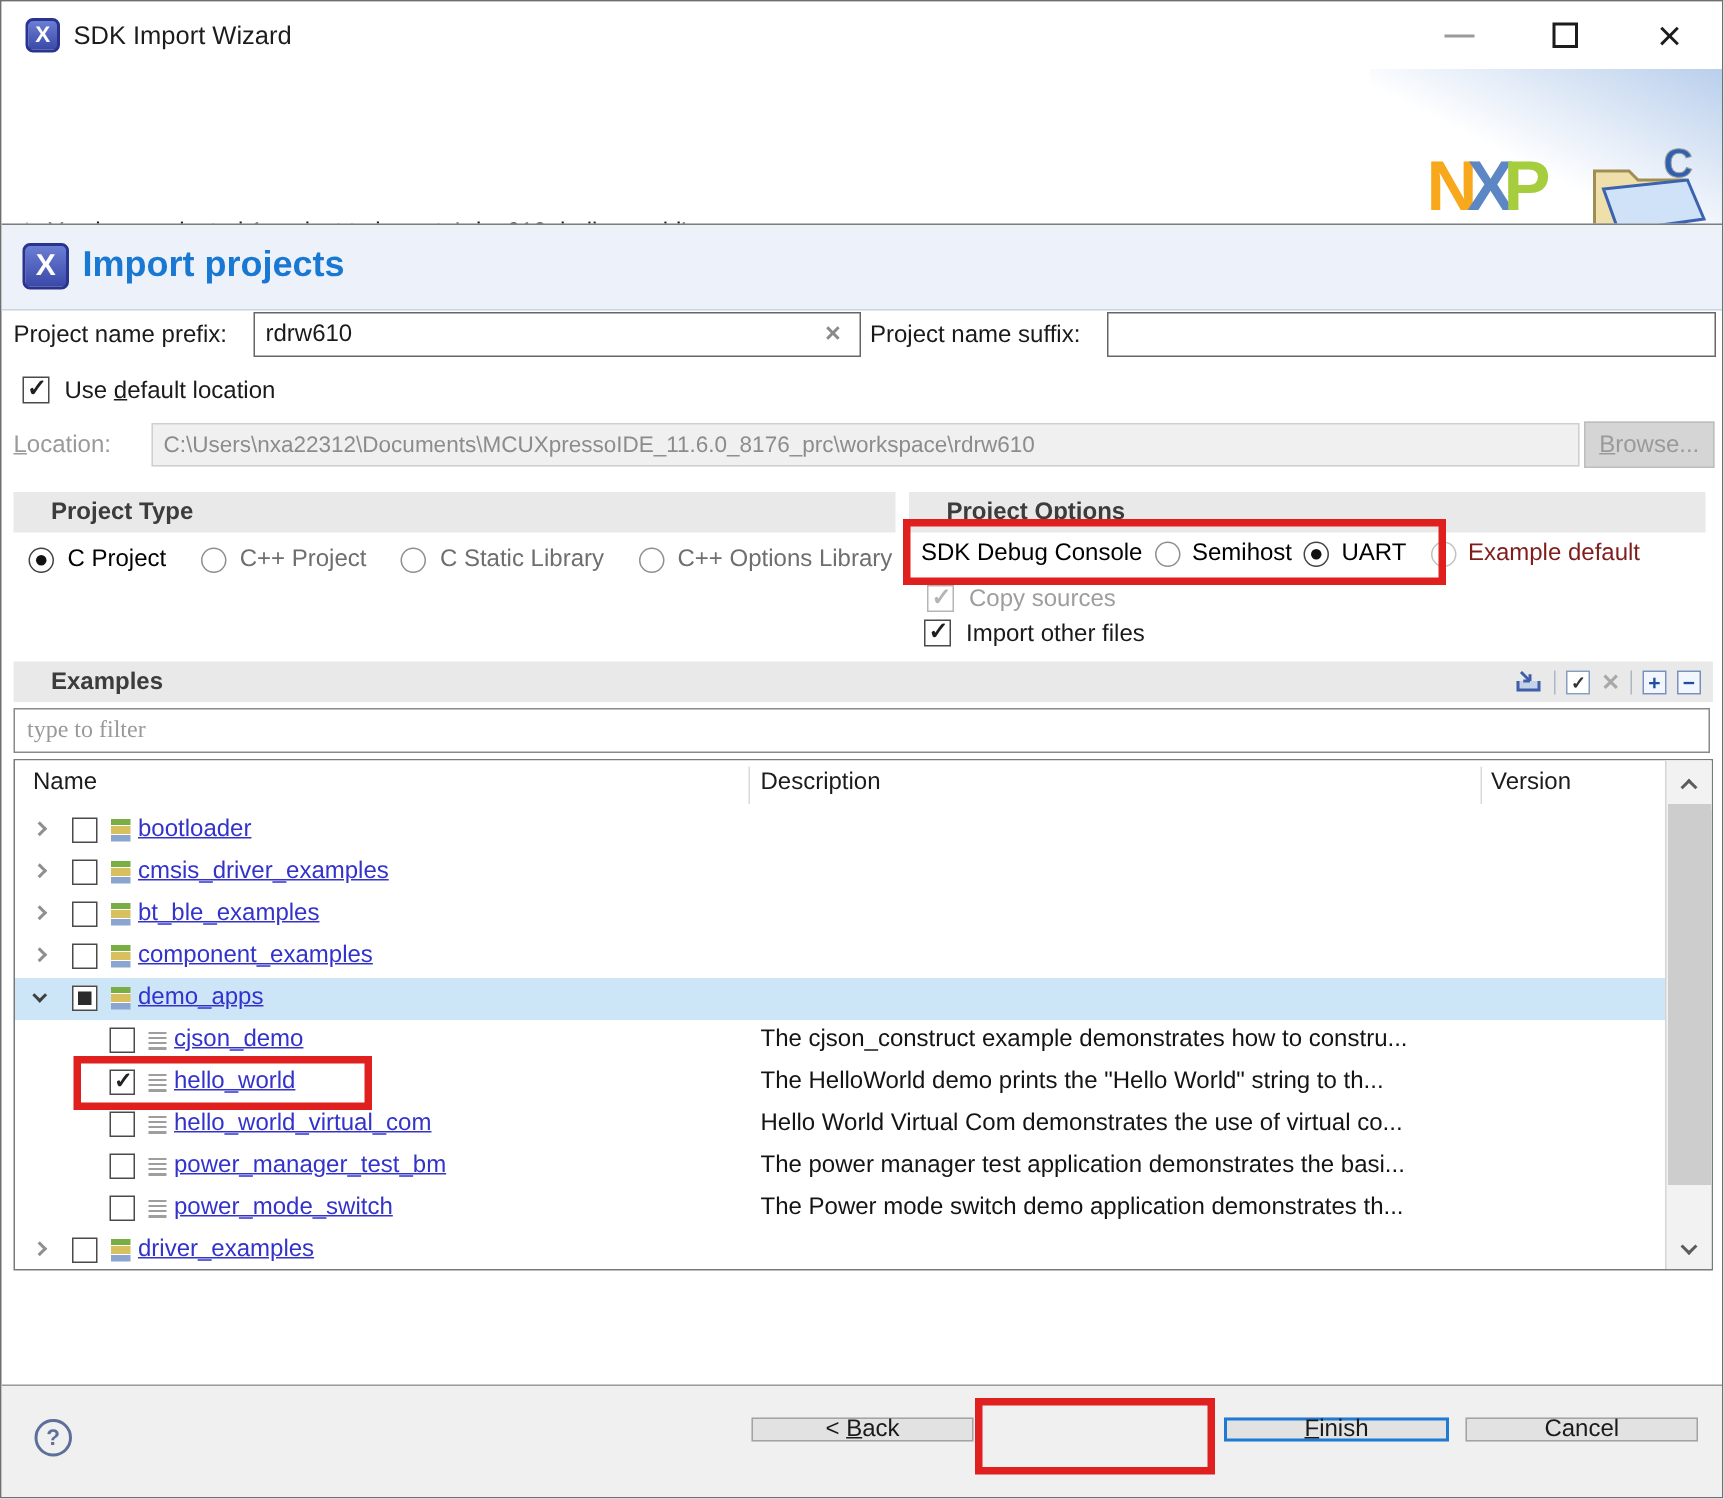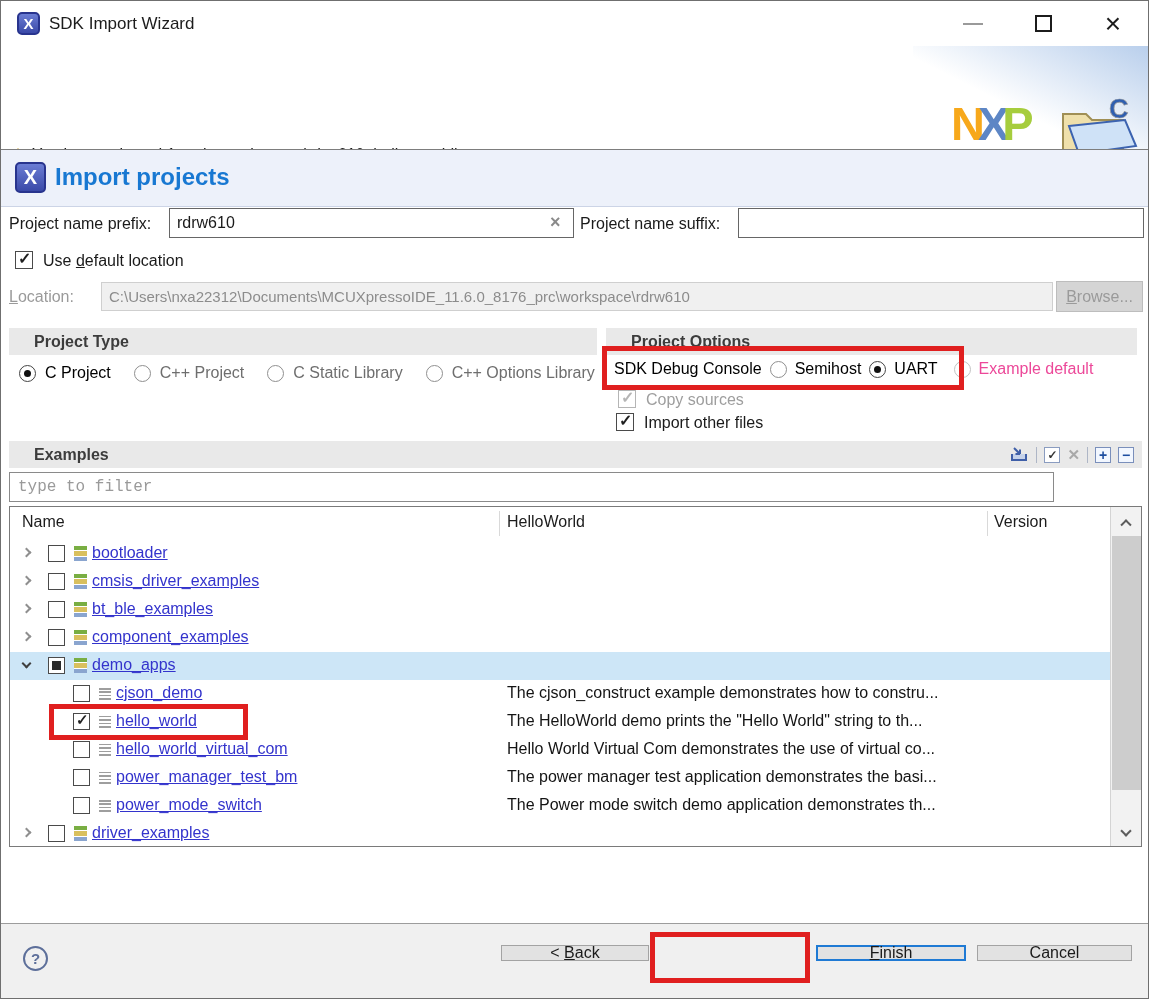--- a/index.html
+++ b/index.html
@@ -86,22 +86,22 @@
   
   .ex-tools { position:absolute; right:8px; top:0; height:27px; display:flex; align-items:center; gap:7px; }
   .tsep { width:1px; height:16px; background:#aeb6c6; }
   .tool { display:flex; align-items:center; justify-content:center; position:relative; }
   .tool-box { width:16px; height:16px; border:1px solid #8a9cc0; background:#fff; font-size:12px; color:#333;
     font-weight:bold; display:flex; align-items:center; justify-content:center; }
   .tool-x { font-size:15px; font-weight:bold; color:#a8a8a8; }
   .tool-pm { width:16px; height:16px; border:1px solid #7a8fbb; background:#f2f7ff; color:#1d4ea0;
     font-size:14px; font-weight:bold; display:flex; align-items:center; justify-content:center; line-height:0; }
 
-  .filter { position:absolute; left:8px; top:471px; width:1045px; height:30px; border:1px solid #8a8a8a;
-    font-size:16px; padding:0 8px; color:#a16207; font-family:Liberation Mono, monospace; }
+  .filter { position:absolute; left:8px; top:471px; width:1131px; height:30px; border:1px solid #8a8a8a;
+    font-size:16px; padding:0 8px; color:#a16207; font-family:Liberation Serif, serif; }
   .filter::placeholder { color:#9a9a9a; opacity:1; }
 
   
   .table { position:absolute; left:8px; top:505px; width:1133px; height:341px; border:1px solid #7a7a7a; background:#fff; }
   .thead { position:absolute; top:0; left:0; width:100%; height:33px; background:#fff; }
   .th { position:absolute; top:6px; font-size:16px; color:#1c1c1c; }
   .th-name { left:12px; } .th-desc { left:497px; } .th-ver { left:984px; }
   .hsep { position:absolute; top:4px; width:1px; height:25px; background:#d9d9d9; }
   .hsep1 { left:489px; } .hsep2 { left:977px; }
   .rows { position:absolute; top:33px; left:0; width:1100px; }
@@ -224,21 +224,21 @@
     <span>Project Options</span>
   </div>
   <div class="po-row1">
     <span>SDK Debug Console</span>
     <span class="radio"></span>
     <span>Semihost</span>
     <span class="radio sel"></span>
     <span>UART</span>
     <span class="gap"></span>
     <span class="radio dis"></span>
-    <span class="dimtext" style="color:#ec4899">Example default</span>
+    <span class="dimtext" style="color:#7f1d1d">Example default</span>
   </div>
   <div class="cbx checked dis cb-copy"></div>
   <div class="lbl lbl-copy">Copy sources</div>
   <div class="cbx checked cb-import"></div>
   <div class="lbl lbl-import">Import other files</div>
 
   <div class="band ex-band">
     <span>Examples</span>
     <div class="ex-tools">
       <svg class="tool" width="20" height="17" viewBox="0 0 20 17">
@@ -253,21 +253,21 @@
       <span class="tool tool-pm">+</span>
       <span class="tool tool-pm">−</span>
     </div>
   </div>
   <input class="filter" type="text" placeholder="type to filter" style="">
 
   <div class="table">
     <div class="thead">
       <div class="th th-name">Name</div>
       <div class="hsep hsep1"></div>
-      <div class="th th-desc">HelloWorld</div>
+      <div class="th th-desc">Description</div>
       <div class="hsep hsep2"></div>
       <div class="th th-ver">Version</div>
     </div>
     <div class="rows" id="tree-rows">
         <div class="trow">
           <span class="chev chev-tree"></span>
           <span class="tcb unchecked l0"></span>
           <span class="cat-icon l0"></span>
           <span class="tname l0">bootloader</span>
         </div>

